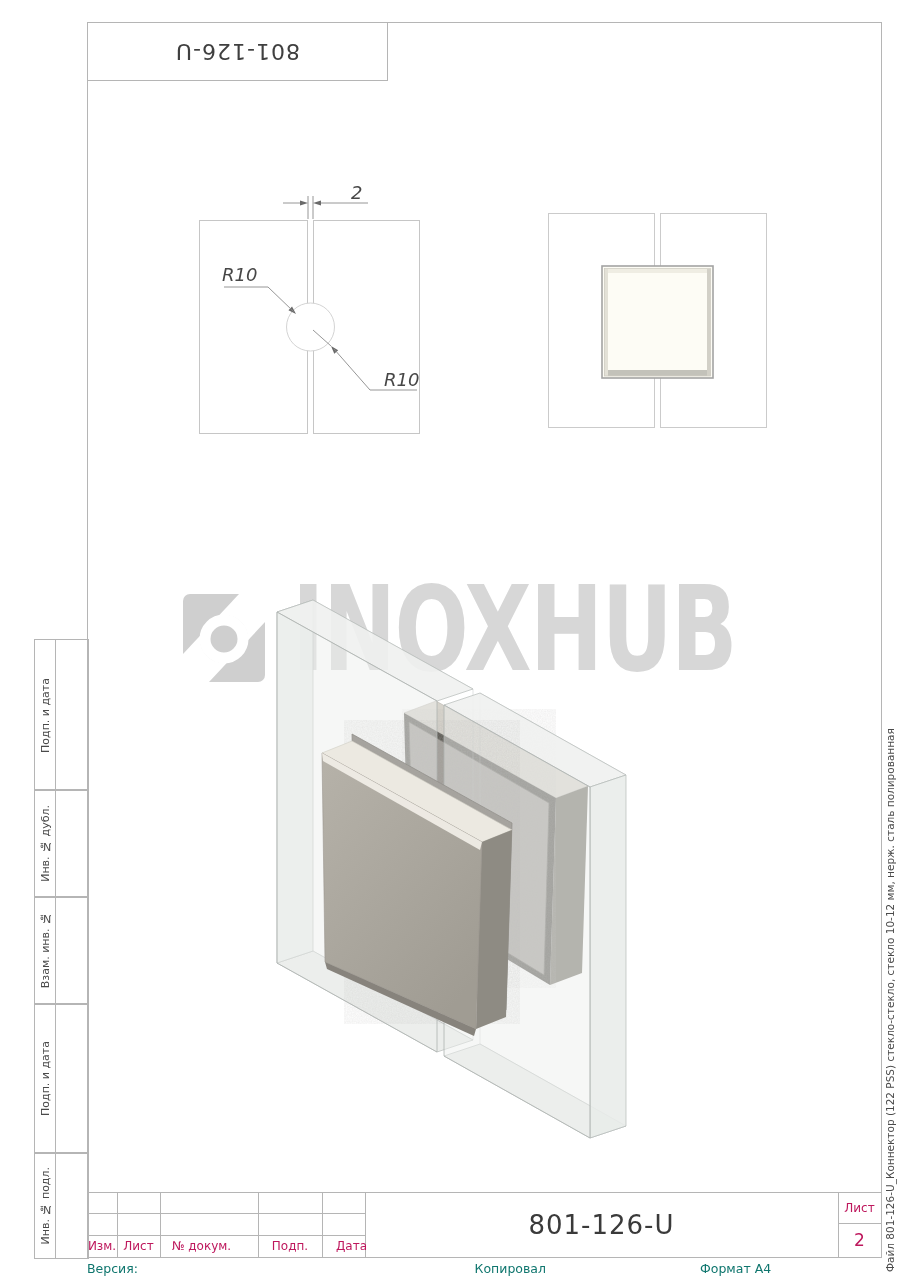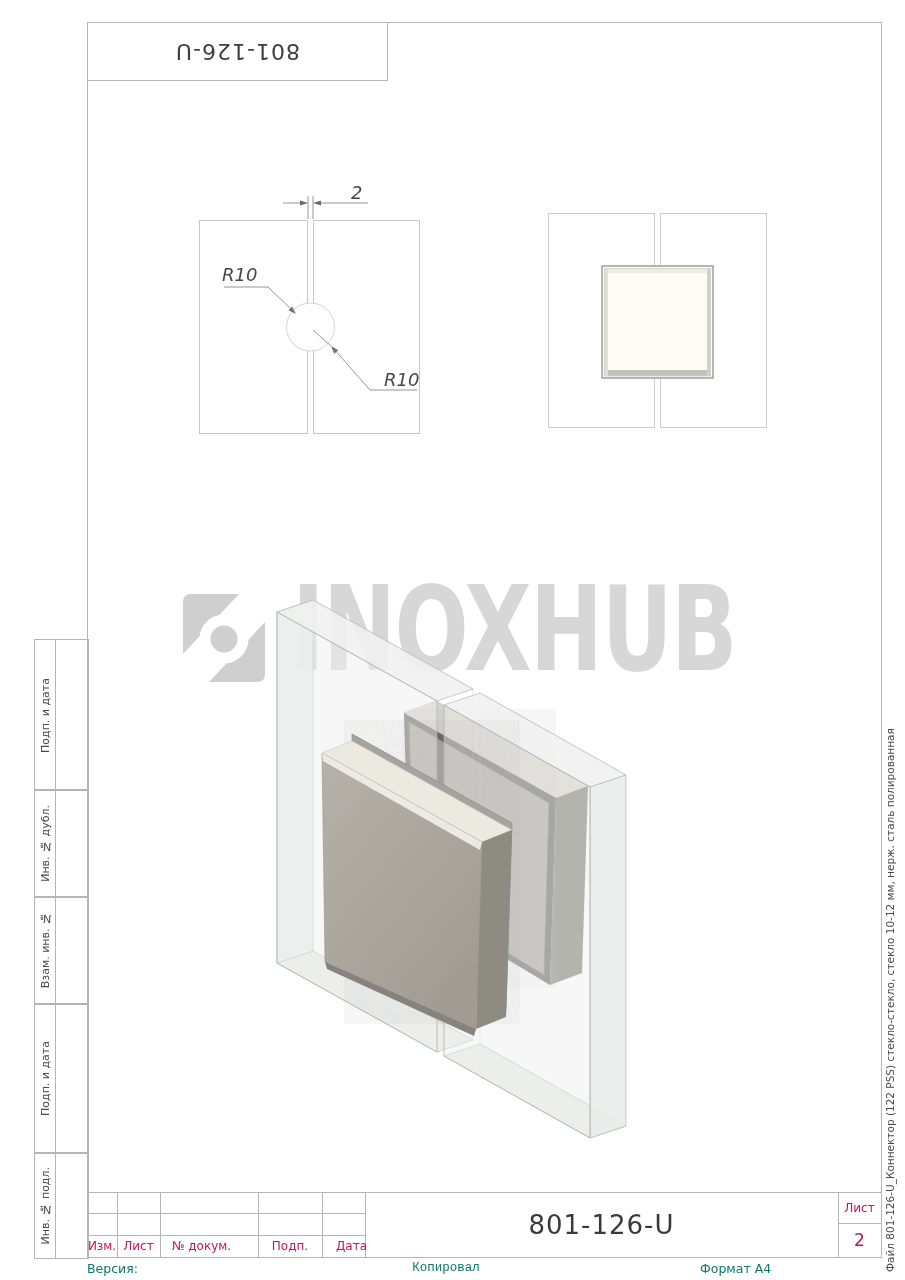--- a/index.html
+++ b/index.html
@@ -187,16 +187,16 @@
 <div class="abs cell" style="left:117px;top:1235px;width:43px;height:22px;">Лист</div>
 <div class="abs cell" style="left:160px;top:1235px;width:98px;height:22px;justify-content:flex-start;padding-left:12px;box-sizing:border-box;">№ докум.</div>
 <div class="abs cell" style="left:258px;top:1235px;width:64px;height:22px;">Подп.</div>
 <div class="abs cell" style="left:322px;top:1235px;width:43px;height:22px;margin-left:8px;">Дата</div>
 
 <div class="abs cell docnum" style="left:365px;top:1192px;width:473px;height:65px;">801-126-U</div>
 <div class="abs cell" style="left:838px;top:1192px;width:43px;height:31px;">Лист</div>
 <div class="abs cell sheetnum" style="left:838px;top:1223px;width:43px;height:34px;">2</div>
 
 <div class="abs footer-text" style="left:87px;top:1261px;">Версия:</div>
-<div class="abs footer-text" style="left:346px;top:1261px;width:200px;text-align:center;font-family:Liberation Mono, monospace;">Копировал</div>
+<div class="abs footer-text" style="left:346px;top:1261px;width:200px;text-align:right;">Копировал</div>
 <div class="abs footer-text" style="left:700px;top:1261px;width:152px;">Формат A4</div>
 
 <div class="abs filenote">Файл  801-126-U_Коннектор (122 PSS) стекло-стекло, стекло 10-12 мм, нерж. сталь полированная</div>
 
 </body></html>

